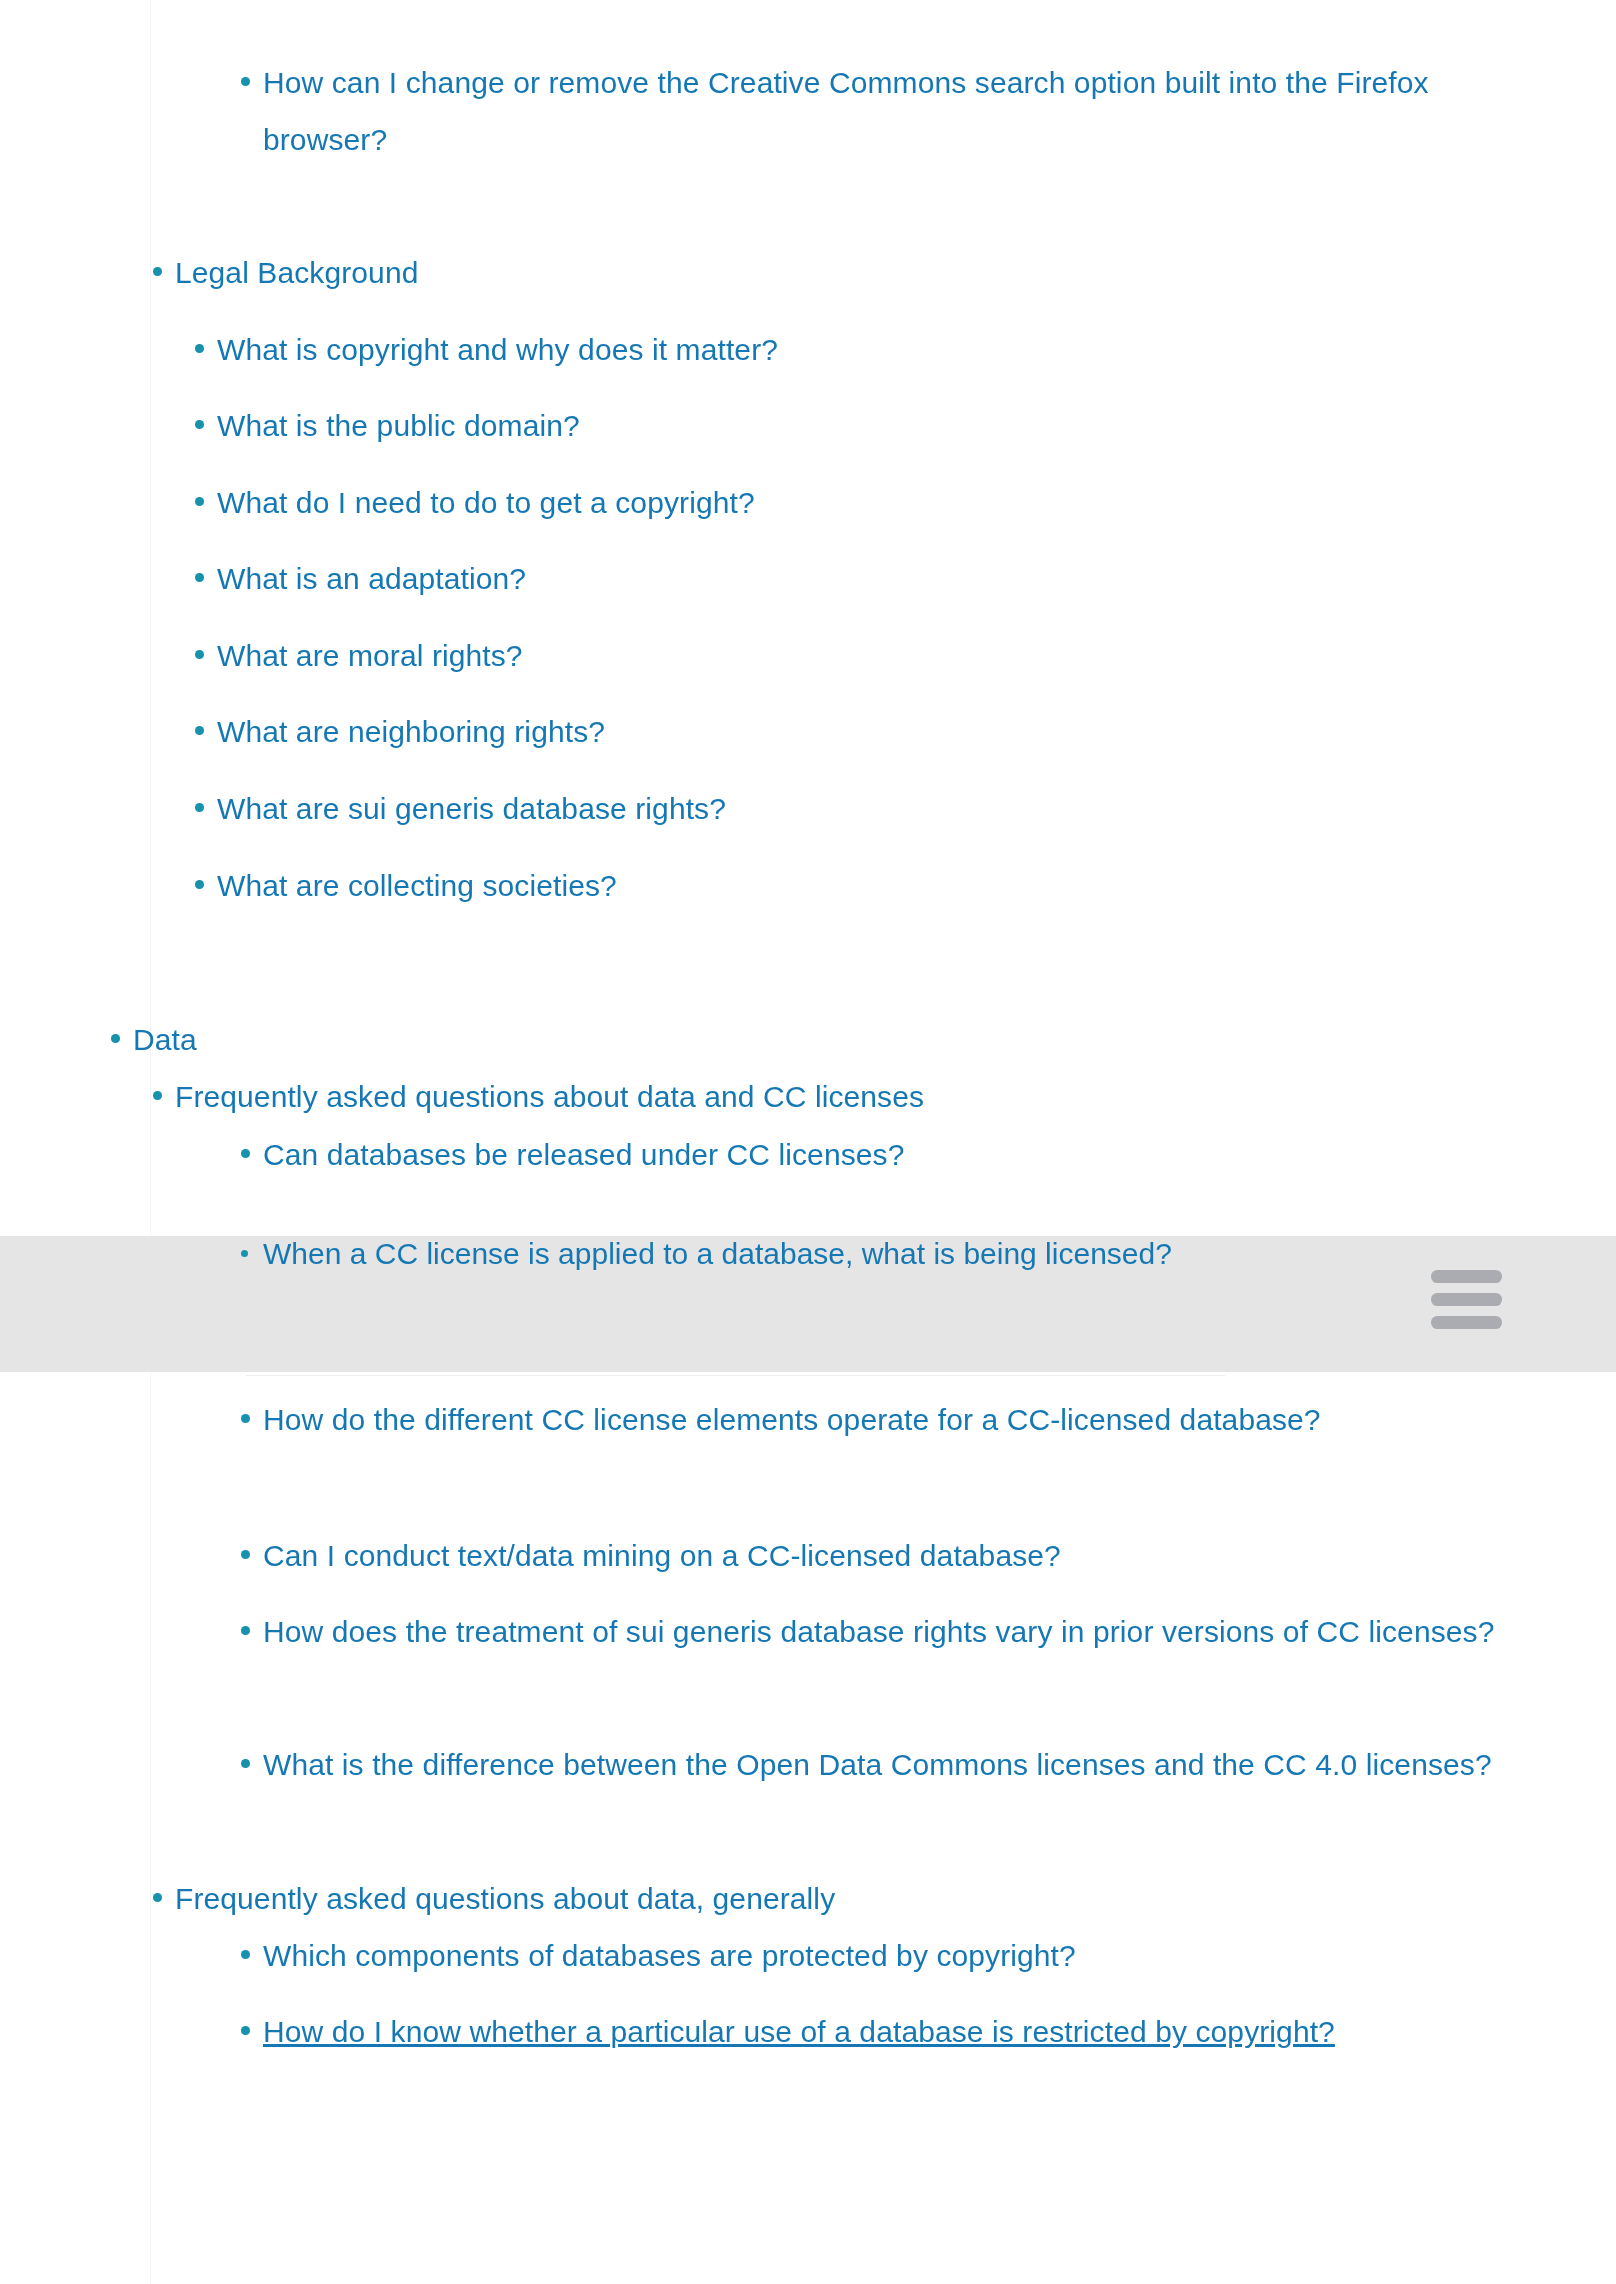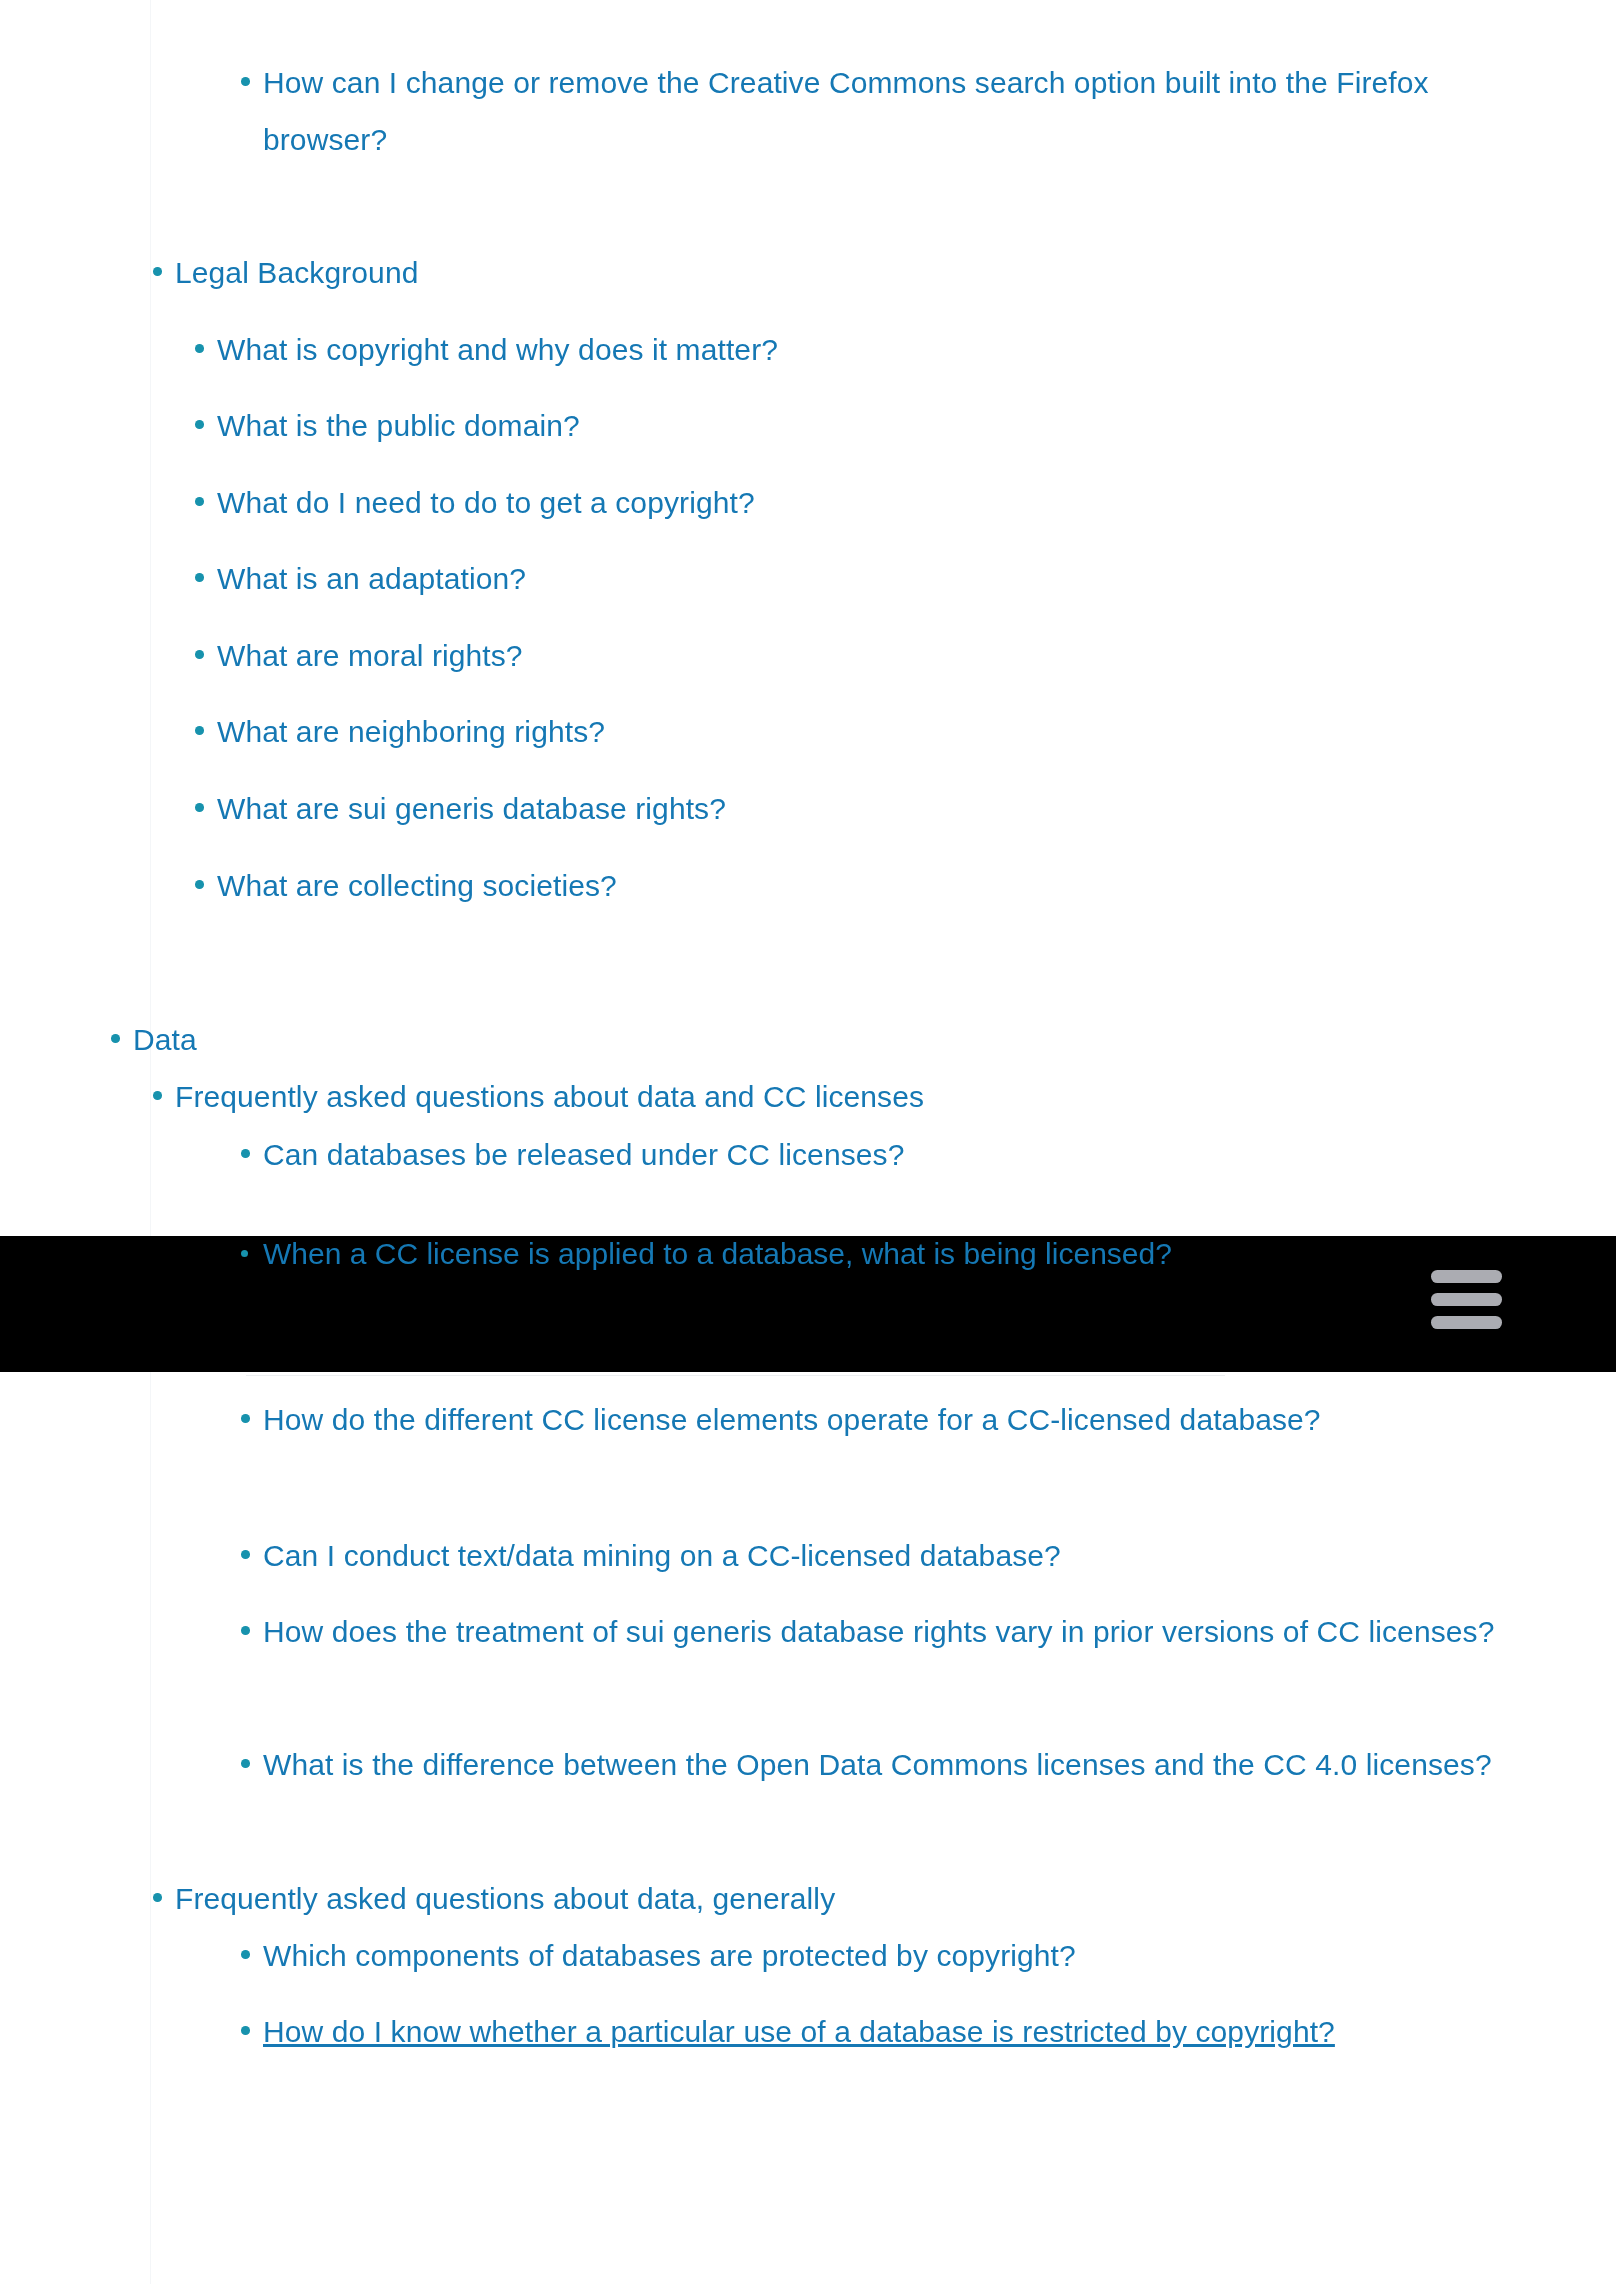--- a/index.html
+++ b/index.html
@@ -60,21 +60,21 @@
   .lvl2 { left: 217px; width: 1303px; }
   .lvl3 { left: 263px; width: 1263px; }
 
   
   .clip-band {
     position: absolute;
     left: 0;
     top: 1236px;
     width: 1617px;
     height: 136px;
-    background: #000000;
+    background: #e5e5e5;
     overflow: hidden;
   }
   .clip-band .clipped-line {
     position: absolute;
     left: 263px;
     top: -11px;
     color: #1578b4;
     font-size: 30px;
     line-height: 57px;
     white-space: nowrap;

